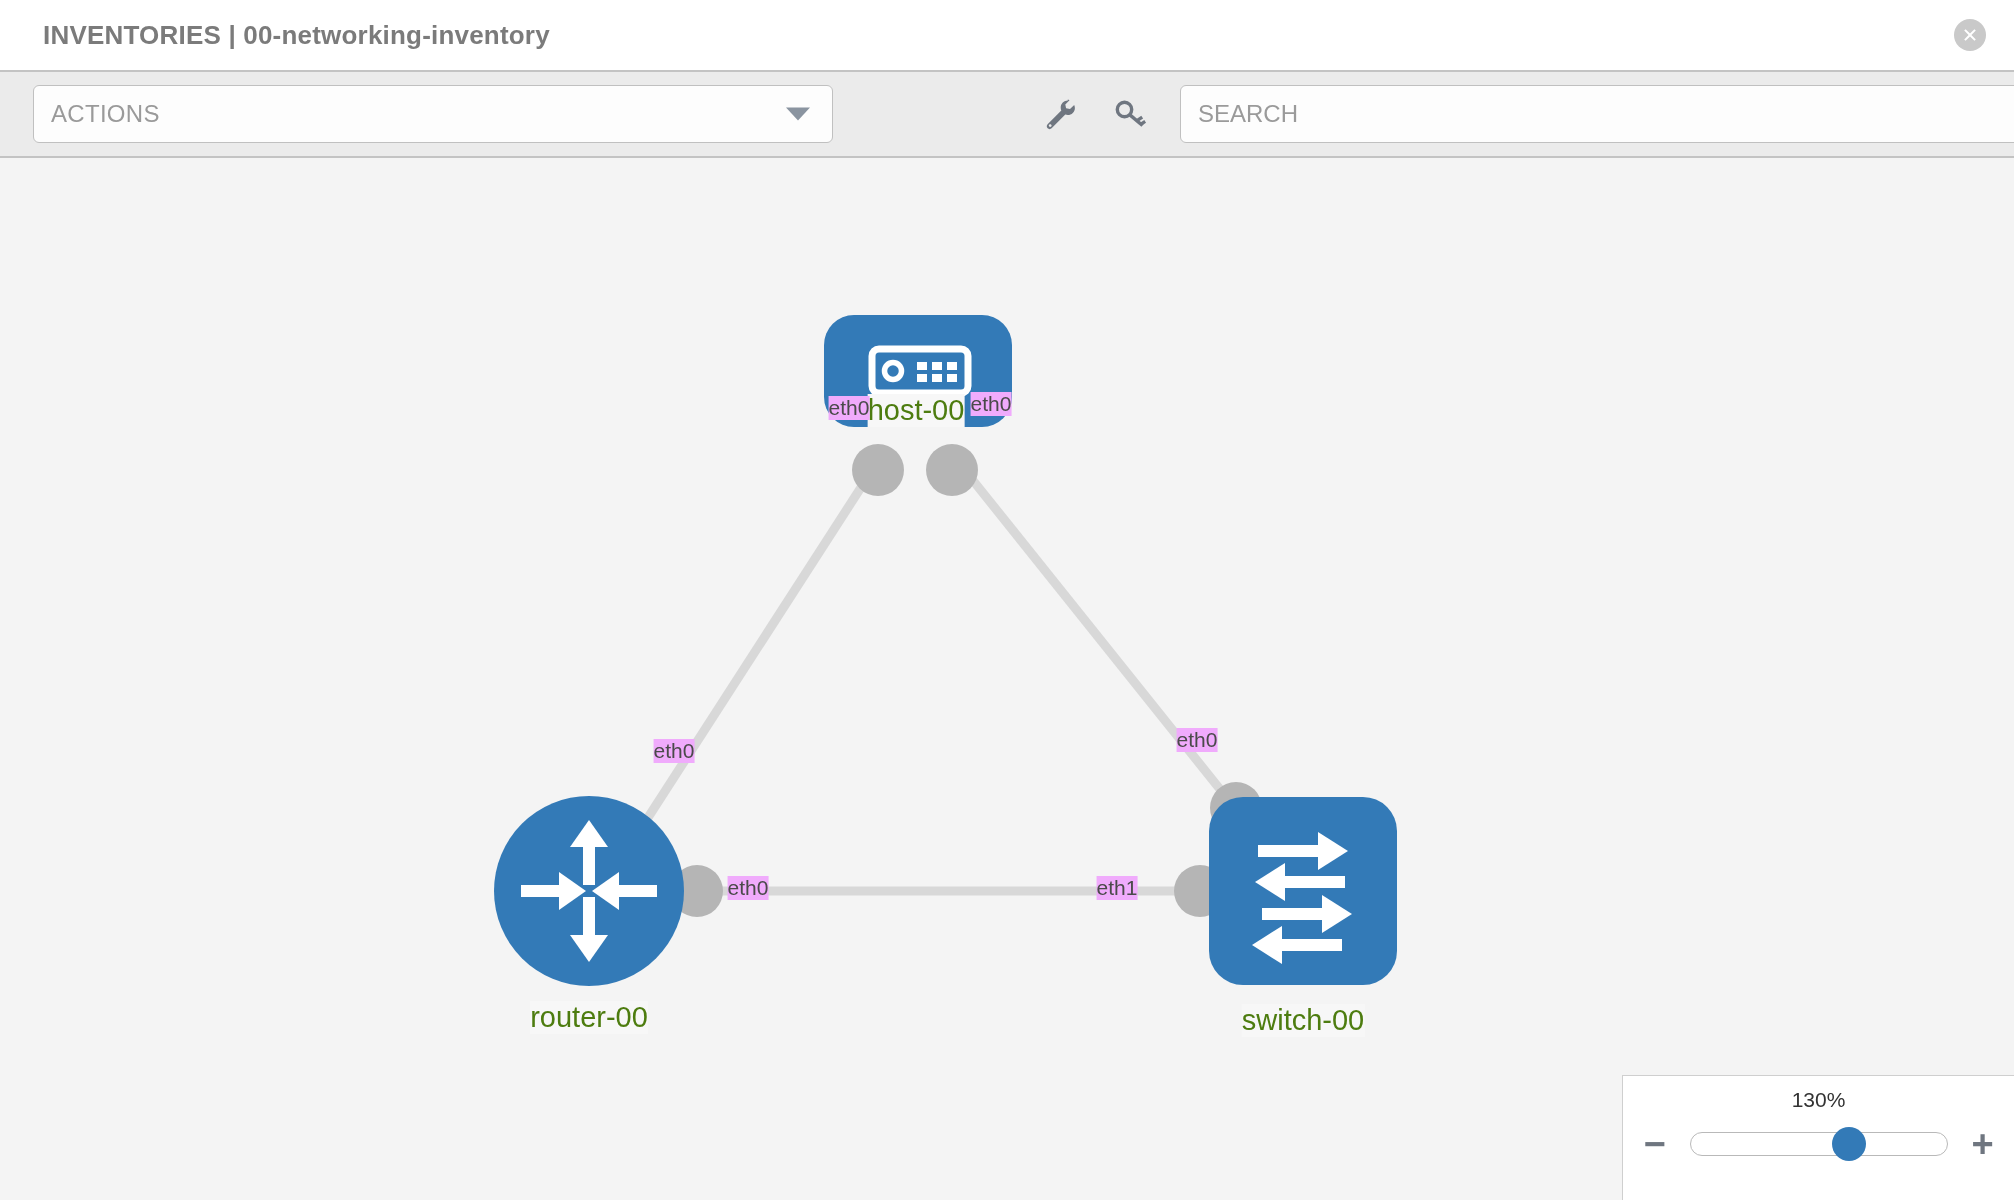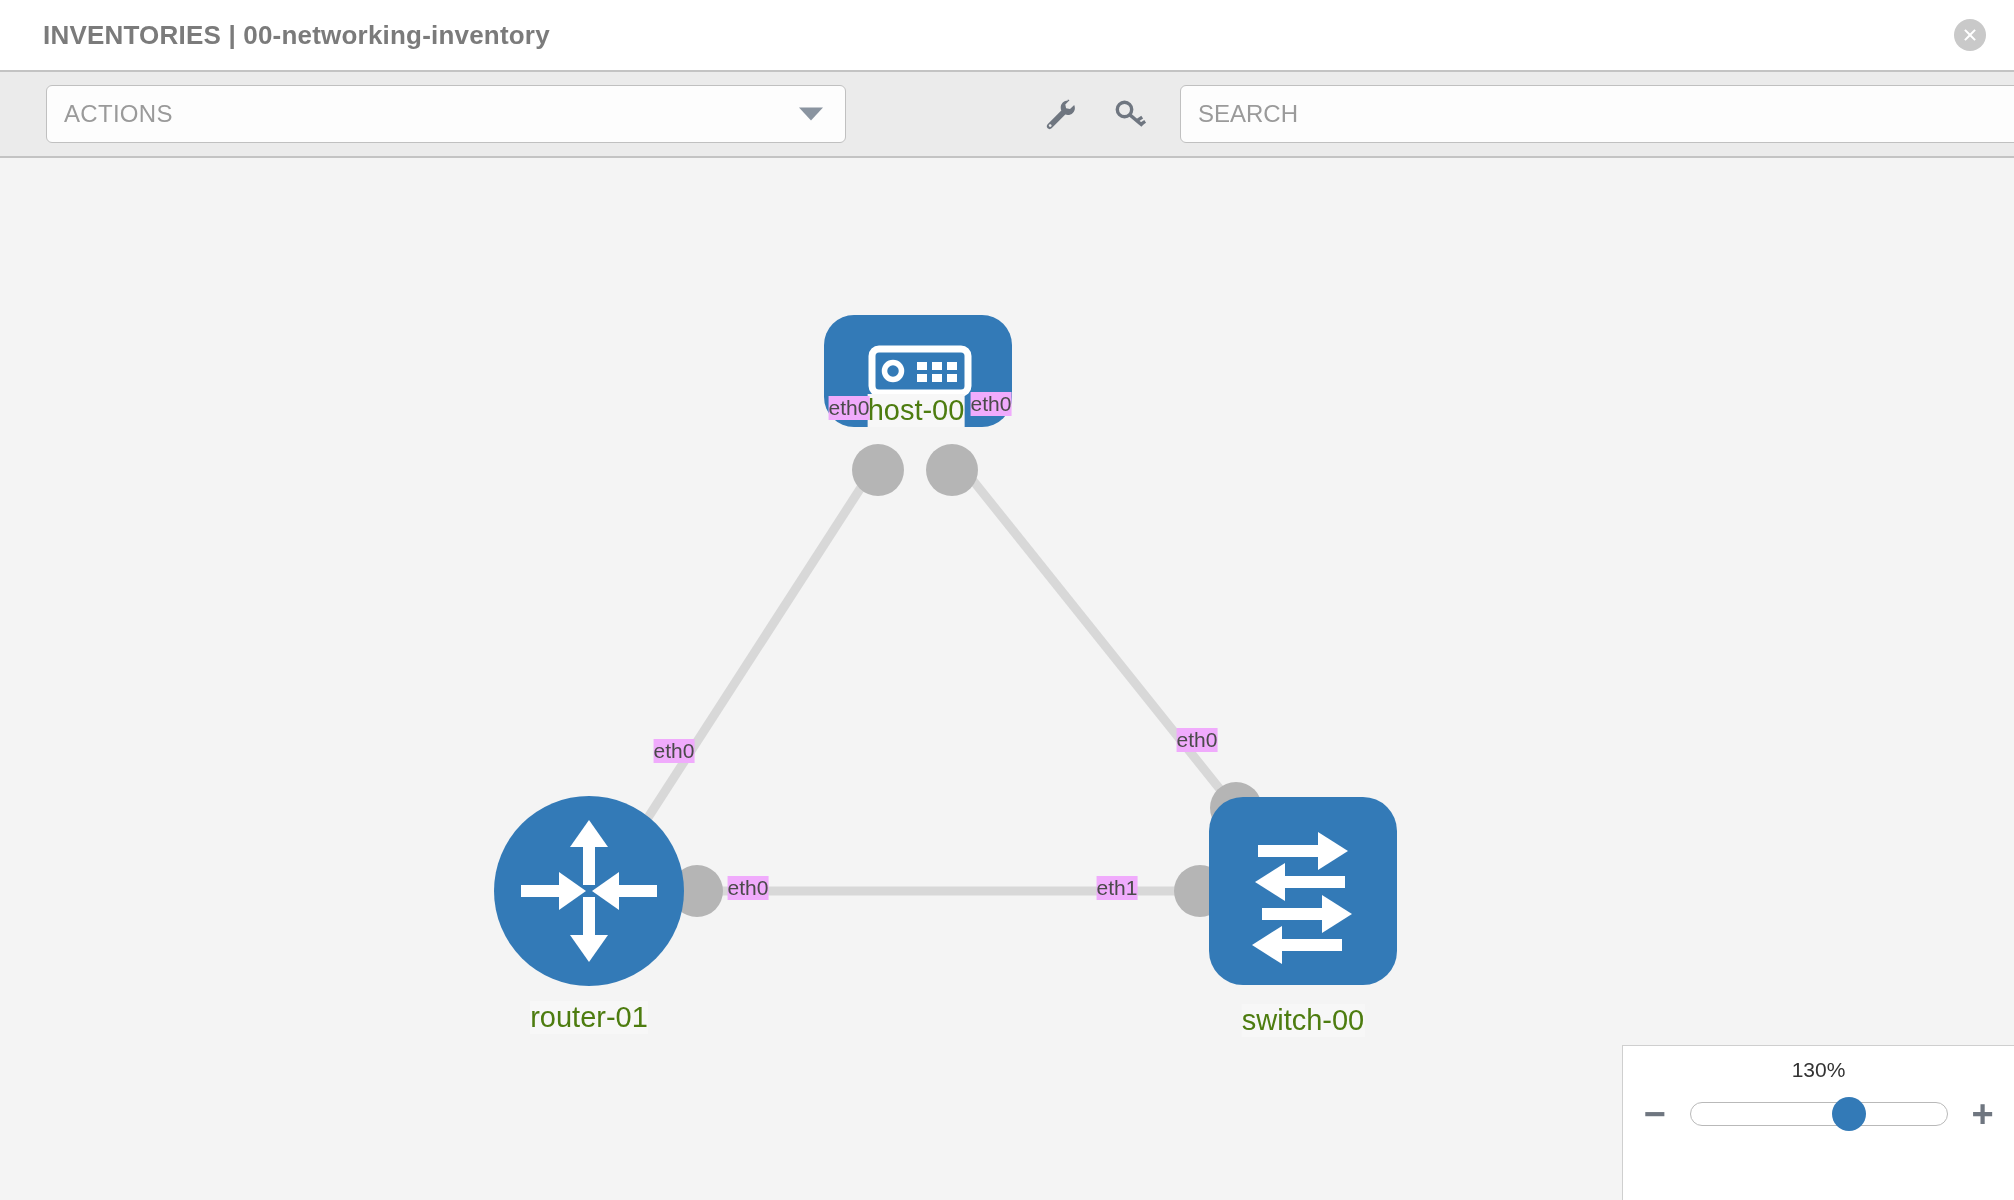--- a/index.html
+++ b/index.html
@@ -61,21 +61,21 @@
     height: 88px;
     background: #ebebeb;
     border-top: 2px solid #c3c3c3;
     border-bottom: 2px solid #c3c3c3;
     display: flex;
     align-items: center;
   }
 
   .actions-select {
     position: relative;
-    margin-left: 46px;
+    margin-left: 33px;
     width: 800px;
     height: 58px;
     background: #fdfdfd;
     border: 1px solid #c0c0c0;
     border-radius: 6px;
     display: flex;
     align-items: center;
     cursor: pointer;
   }
   .actions-label {
@@ -164,21 +164,21 @@
     white-space: nowrap;
     transform: translate(-50%, -50%);
   }
 
   
   .zoom-panel {
     position: absolute;
     right: 0;
     bottom: 0;
     width: 392px;
-    height: 155px;
+    height: 125px;
     background: #ffffff;
     border: 1px solid #cfcfcf;
     border-right: none;
     border-bottom: none;
   }
   .zoom-value {
     position: absolute;
     top: 12px;
     left: 0; right: 0;
     text-align: center;
@@ -331,21 +331,21 @@
           <rect x="1262" y="750" width="70" height="12"></rect>
           <path d="M1352 756 L1322 775 L1322 737 Z"></path>
 
           <rect x="1272" y="781" width="70" height="12"></rect>
           <path d="M1252 787 L1282 806 L1282 768 Z"></path>
         </g>
       </g>
     </svg>
 
     <div class="node-label" style="left:916px; top:236px;">host-00</div>
-    <div class="node-label" style="left:589px; top:843px;">router-01</div>
+    <div class="node-label" style="left:589px; top:843px;">router-00</div>
     <div class="node-label" style="left:1303px; top:846px;">switch-00</div>
 
     <div class="port-label" style="left:849px; top:250px;">eth0</div>
     <div class="port-label" style="left:991px; top:246px;">eth0</div>
 
     <div class="port-label" style="left:674px; top:593px;">eth0</div>
     <div class="port-label" style="left:1197px; top:582px;">eth0</div>
 
     <div class="port-label" style="left:748px; top:730px;">eth0</div>
 

